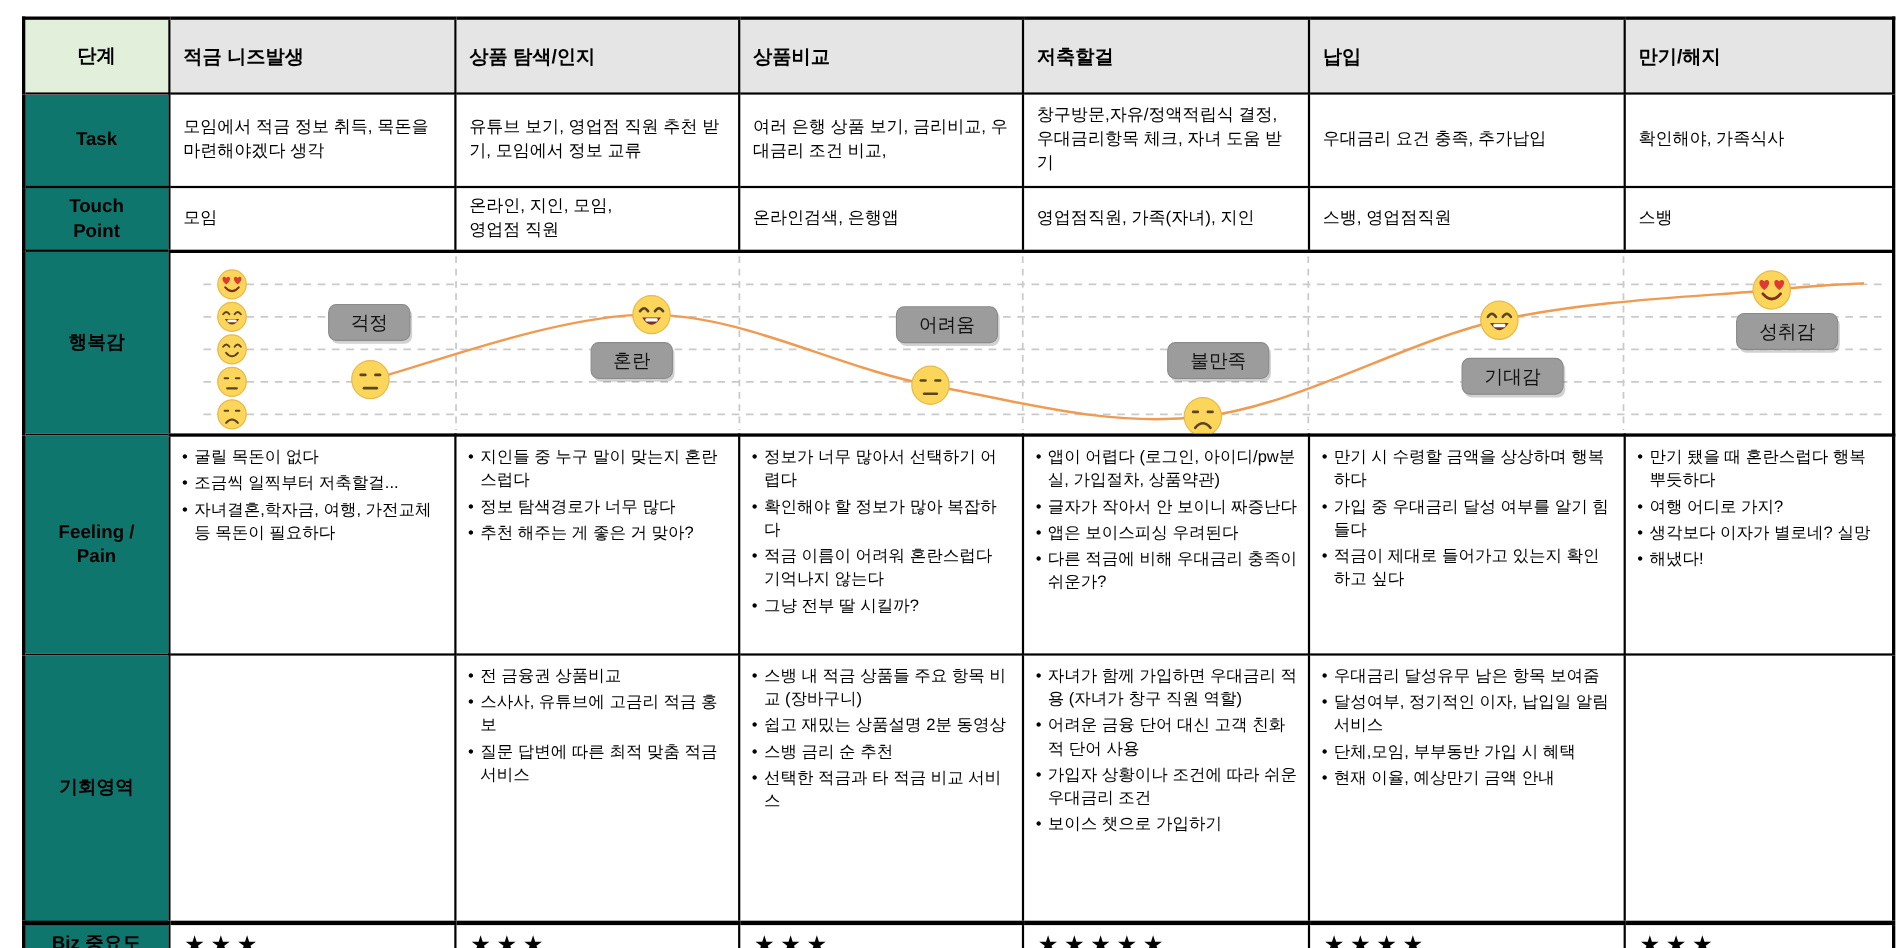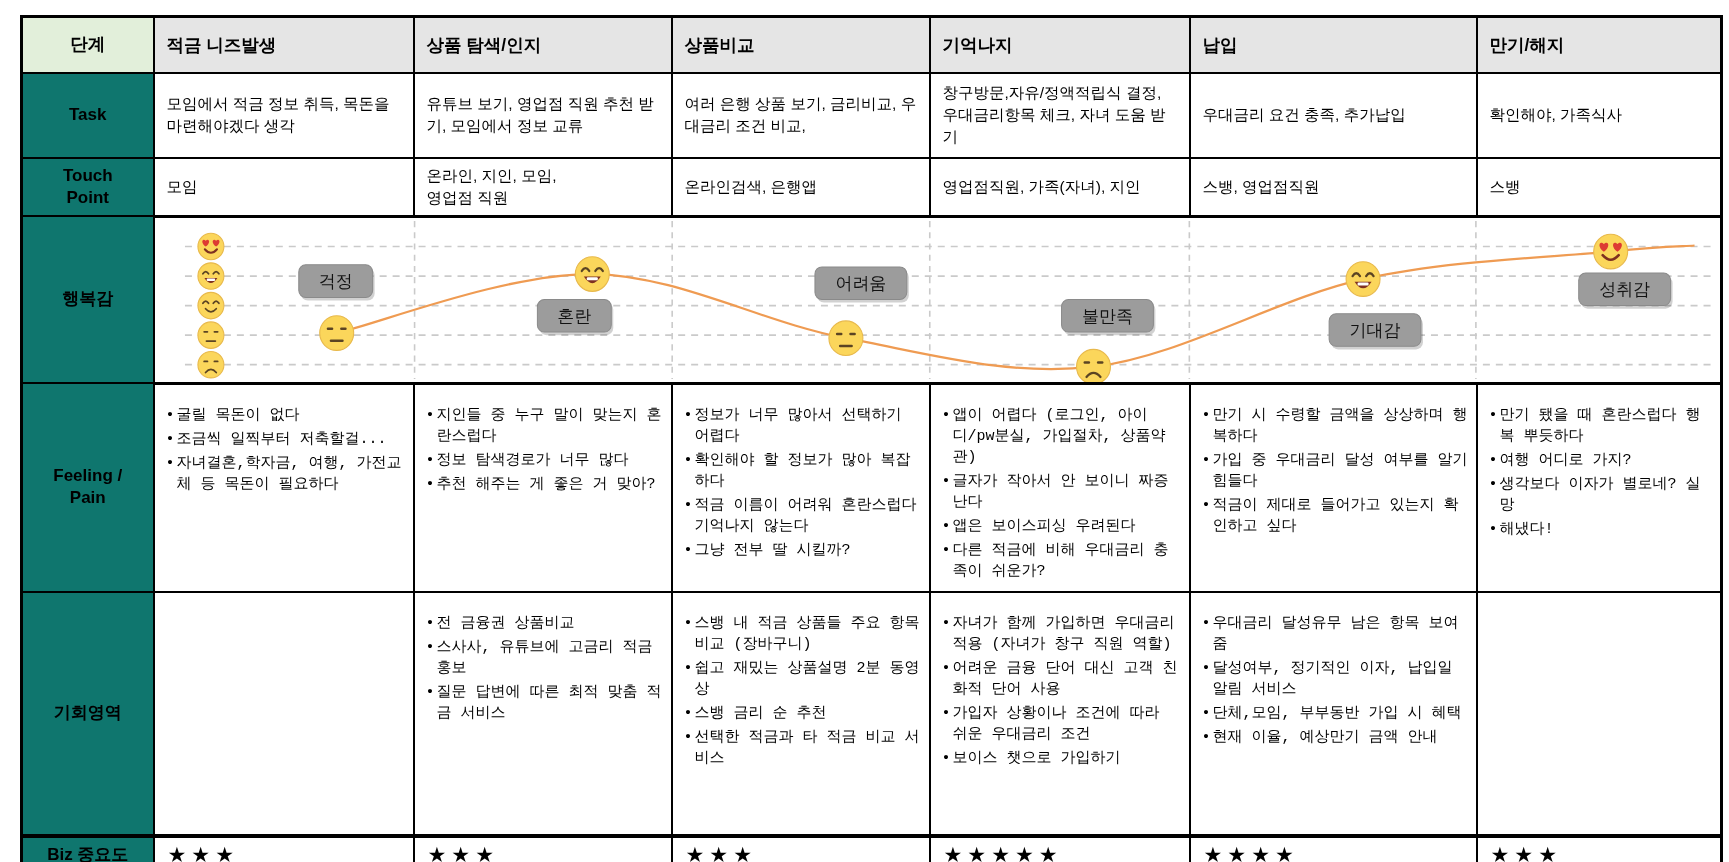--- a/index.html
+++ b/index.html
@@ -2,35 +2,35 @@
 <html><head>
 <meta charset="utf-8">
 <style>
   html,body{margin:0;padding:0;background:#fff;}
   .canvas{position:relative;width:1729px;height:862px;overflow:hidden;background:#fff;
           font-family:"Liberation Sans","DejaVu Sans",sans-serif;color:#000;}
   table.jt{border-collapse:collapse;table-layout:fixed;width:1700px;margin:15px 0 0 20px;}
   .jt th,.jt td{border:2px solid #000;overflow:hidden;}
   .jt tr>*:first-child{border-left:3px solid #000;}
   .jt tr>*:last-child{border-right:3px solid #000;}
-  tr.hdr{height:56px;}
+  tr.hdr{height:68px;}
   tr.hdr th{border-top:3px solid #000;background:#e5e5e5;font-size:17.5px;font-weight:bold;
             text-align:left;padding:6px 12px;}
   tr.hdr th.rowlabel{text-align:center;background:#E2EFDA;}
   .rowlabel{background:#0f766e;text-align:center;font-weight:bold;font-size:17px;
             white-space:pre-line;line-height:1.3;vertical-align:middle;}
   .row-task{height:85px;} .row-touch{height:52px;margin-top:17px;}
   .row-task td,.row-touch td{vertical-align:middle;}
   .cell{padding:6px 12px;font-size:15.5px;line-height:1.42;}
   .pre{white-space:pre-line;}
   .row-happy{height:167px;}
   td.chartcell{padding:12px;position:relative;border-top:3px solid #000;border-bottom:3px solid #000;}
   td.chartcell svg{position:absolute;left:0;top:0;width:100%;height:100%;display:block;}
   .row-feel{height:200px;} .row-opp{height:244px;}
-  .list-cell{vertical-align:top;padding:20px 8px 6px 11px;font-family:Liberation Mono, monospace;}
+  .list-cell{vertical-align:top;padding:8px 8px 6px 11px;}
   .bullet{position:relative;font-size:15px;line-height:1.4;margin:0 0 3px 0;padding-left:11px;}
   .bullet::before{content:"\2022";position:absolute;left:0;top:0;}
   .row-biz{height:38px;}
   .row-biz td{border-top:4px solid #000;font-size:21px;font-weight:bold;letter-spacing:5px;
               padding:2px 0 2px 13px;vertical-align:middle;}
   .row-biz td.rowlabel{font-size:17px;letter-spacing:0;padding:2px;}
 </style>
 </head>
 <body>
 
@@ -45,21 +45,21 @@
         <col style="width:287px">
         <col style="width:245px">
   </colgroup>
 
   <tbody>
         <tr class="hdr">
     <th class="rowlabel">단계</th>
     <th>적금 니즈발생</th>
     <th>상품 탐색/인지</th>
     <th>상품비교</th>
-    <th>기억나지</th>
+    <th>저축할걸</th>
     <th>납입</th>
     <th>만기/해지</th>
   </tr>
 
   <tr class="row-task">
     <td class="rowlabel">Task</td>
     <td class="cell">모임에서 적금 정보 취득, 목돈을 마련해야겠다 생각</td>
     <td class="cell">유튜브 보기, 영업점 직원 추천 받기, 모임에서 정보 교류</td>
     <td class="cell">여러 은행 상품 보기, 금리비교, 우대금리 조건 비교,</td>
     <td class="cell">창구방문,자유/정액적립식 결정, 우대금리항목 체크, 자녀 도움 받기</td>

